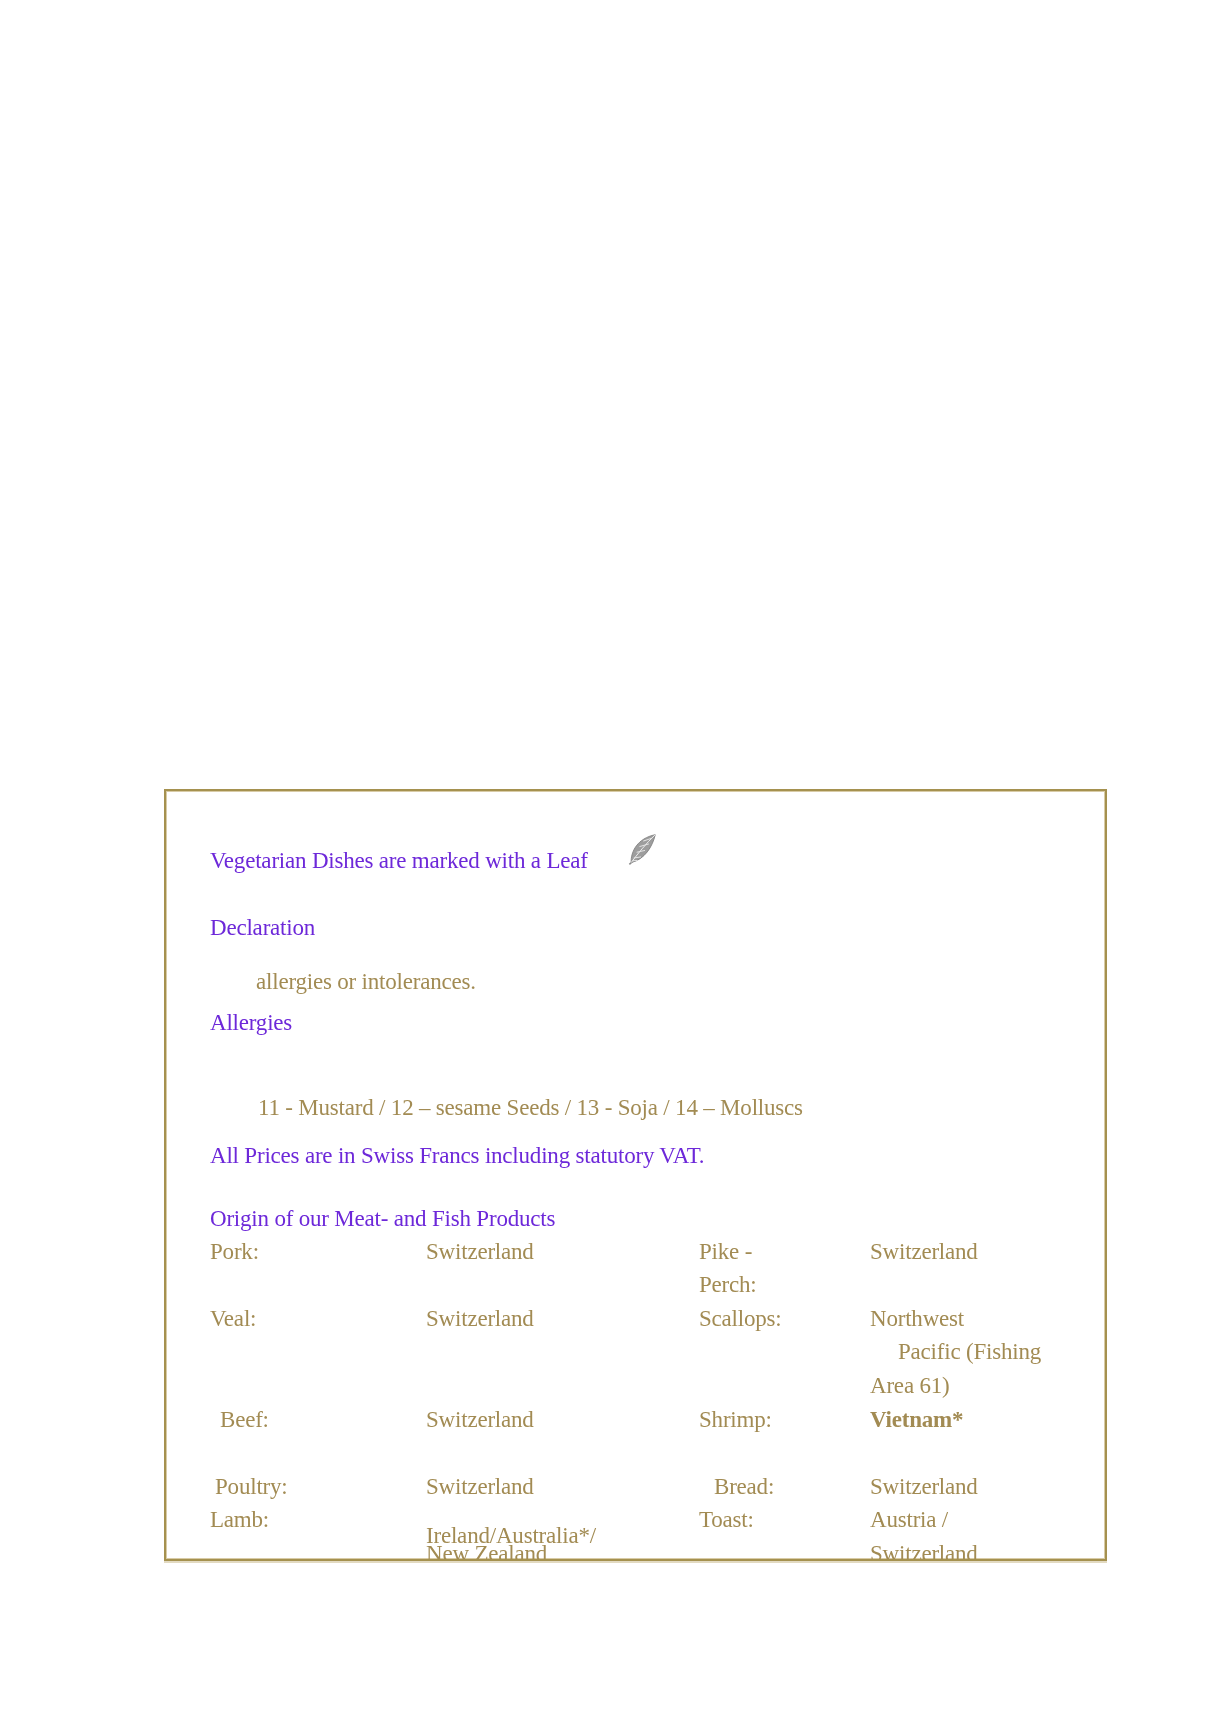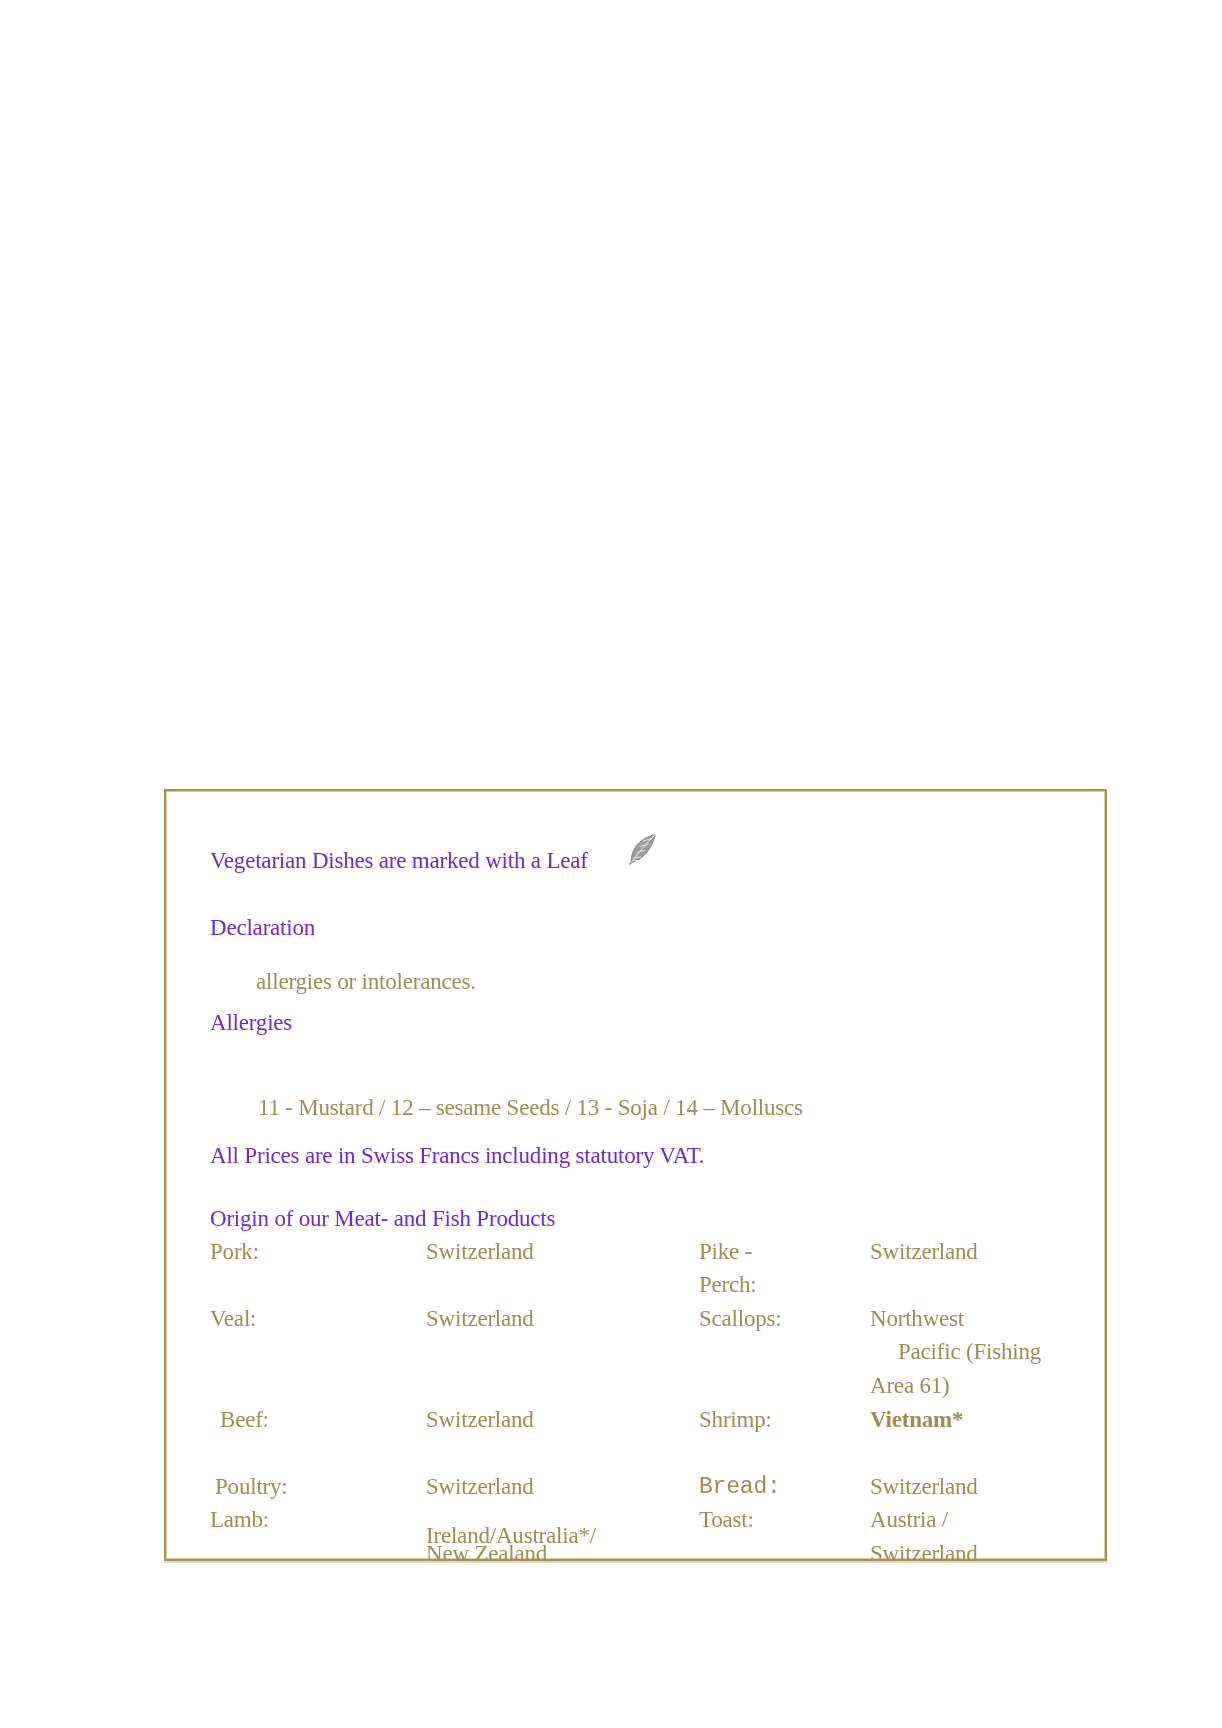--- a/index.html
+++ b/index.html
@@ -71,21 +71,21 @@
     </div>
     <div class="line gold" style="left:0;top:616px;width:100%;">
       <span class="cell" style="left:44px;margin-left:10px;">Beef:</span>
       <span class="cell" style="left:260px;">Switzerland</span>
       <span class="cell" style="left:533px;">Shrimp:</span>
       <span class="cell" style="left:704px;font-weight:bold;">Vietnam*</span>
     </div>
     <div class="line gold" style="left:0;top:683px;width:100%;">
       <span class="cell" style="left:49px;">Poultry:</span>
       <span class="cell" style="left:260px;">Switzerland</span>
-      <span class="cell" style="left:533px;font-family:Liberation Mono, monospace;">Bread:</span>
+      <span class="cell" style="left:548px;">Bread:</span>
       <span class="cell" style="left:704px;">Switzerland</span>
     </div>
     <div class="line gold" style="left:0;top:716px;width:100%;">
       <span class="cell" style="left:44px;">Lamb:</span>
       <span class="cell" style="left:260px;margin-top:16px;">Ireland/Australia*/</span>
       <span class="cell" style="left:533px;">Toast:</span>
       <span class="cell" style="left:704px;">Austria /</span>
     </div>
     <div class="line gold" style="left:0;top:750px;width:100%;">
       <span class="cell" style="left:260px;">New Zealand</span>

